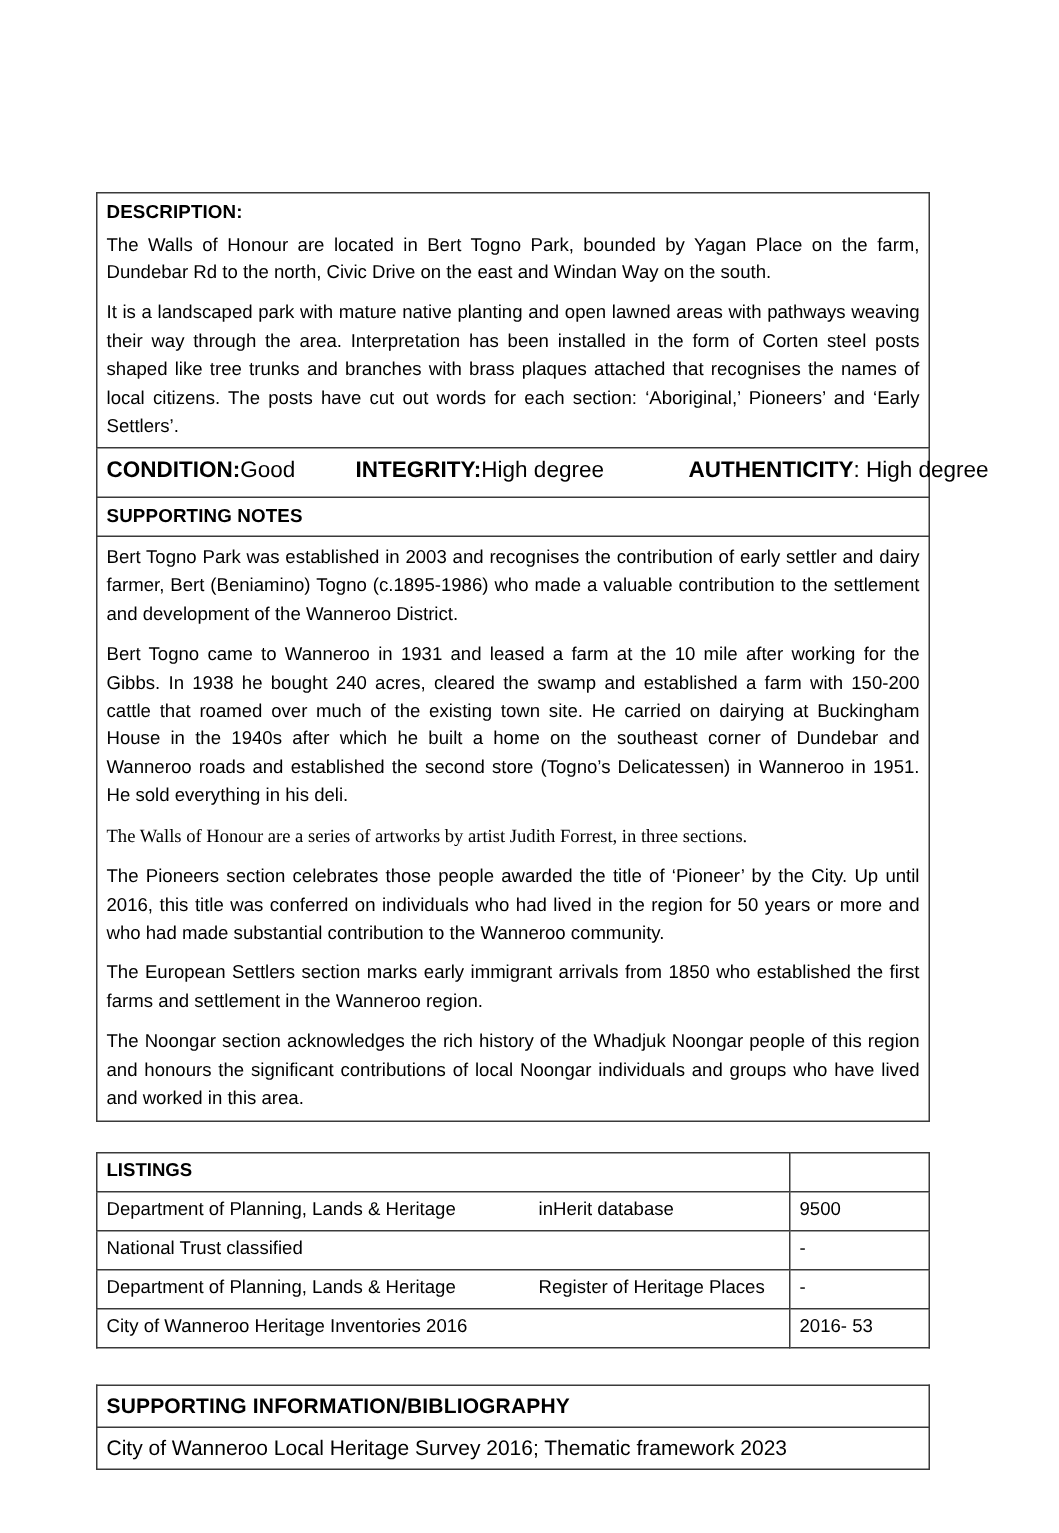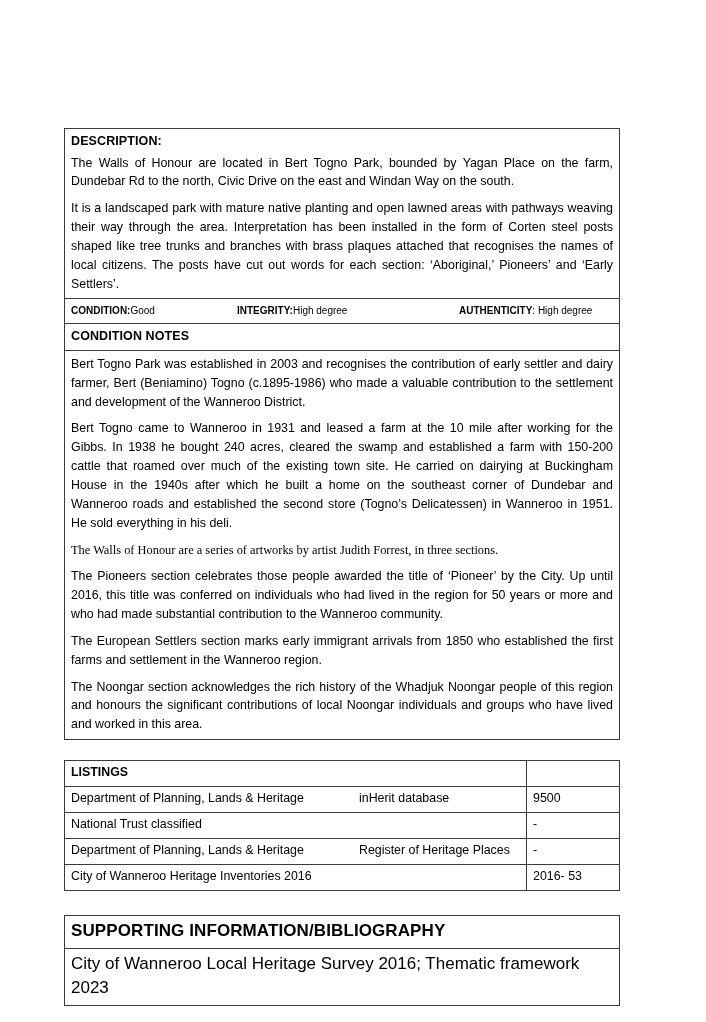--- a/index.html
+++ b/index.html
@@ -59,21 +59,21 @@
     font-family: Liberation Serif, serif;
   }
   .desc-head {
     margin: 0 0 4px 0;
   }
   .hn-head {
     margin: 0;
   }
   
   .cond-row {
-    font-size: 10px;
+    font-size: 15px;
     line-height: 1.5;
     white-space: nowrap;
   }
   .cond-row .lbl {
     font-weight: bold;
   }
   .cond-seg {
     display: inline-block;
   }
   .cond-seg.s1 { width: 166px; }
@@ -105,21 +105,21 @@
   .lst-label.w1 { width: 288px; }
   
   .support-table {
     width: 556px;
     border-collapse: collapse;
     table-layout: fixed;
     border: 1px solid #3a3a3a;
   }
   .support-table td {
     border: 1px solid #3a3a3a;
-    font-size: 17px;
+    font-size: 14px;
     line-height: 1.45;
     padding: 3px 6px 4px 6px;
     vertical-align: top;
   }
   .support-table td.head {
     font-weight: bold;
     letter-spacing: 0.1px;
   }
 </style>
 </head>
@@ -144,21 +144,21 @@
         <td>
           <div class="cell-pad cond-row">
             <span class="cond-seg s1"><span class="lbl">CONDITION:</span><span>Good</span></span><span class="cond-seg s2"><span class="lbl">INTEGRITY:</span><span>High degree</span></span><span class="cond-seg"><span class="lbl">AUTHENTICITY</span><span>: High degree</span></span>
           </div>
         </td>
       </tr>
 
       <tr>
         <td>
           <div class="cell-pad">
-            <div class="sec-head hn-head">CONDITION NOTES</div>
+            <div class="sec-head hn-head">SUPPORTING NOTES</div>
           </div>
         </td>
       </tr>
 
       <tr>
         <td>
           <div class="cell-pad">
             <p class="para">Bert Togno Park was established in 2003 and recognises the contribution of early settler and dairy farmer, Bert (Beniamino) Togno (c.1895-1986) who made a valuable contribution to the settlement and development of the Wanneroo District.</p>
             <p class="para">Bert Togno came to Wanneroo in 1931 and leased a farm at the 10 mile after working for the Gibbs.  In 1938 he bought 240 acres, cleared the swamp and established a farm with 150-200 cattle that roamed over much of the existing town site. He carried on dairying at Buckingham House in the 1940s after which he built a home on the southeast corner of Dundebar and Wanneroo roads and established the second store (Togno’s Delicatessen) in Wanneroo in 1951. He sold everything in his deli.</p>
             <p class="para nojust">The Walls of Honour are a series of artworks  by artist Judith Forrest, in three sections.</p>

